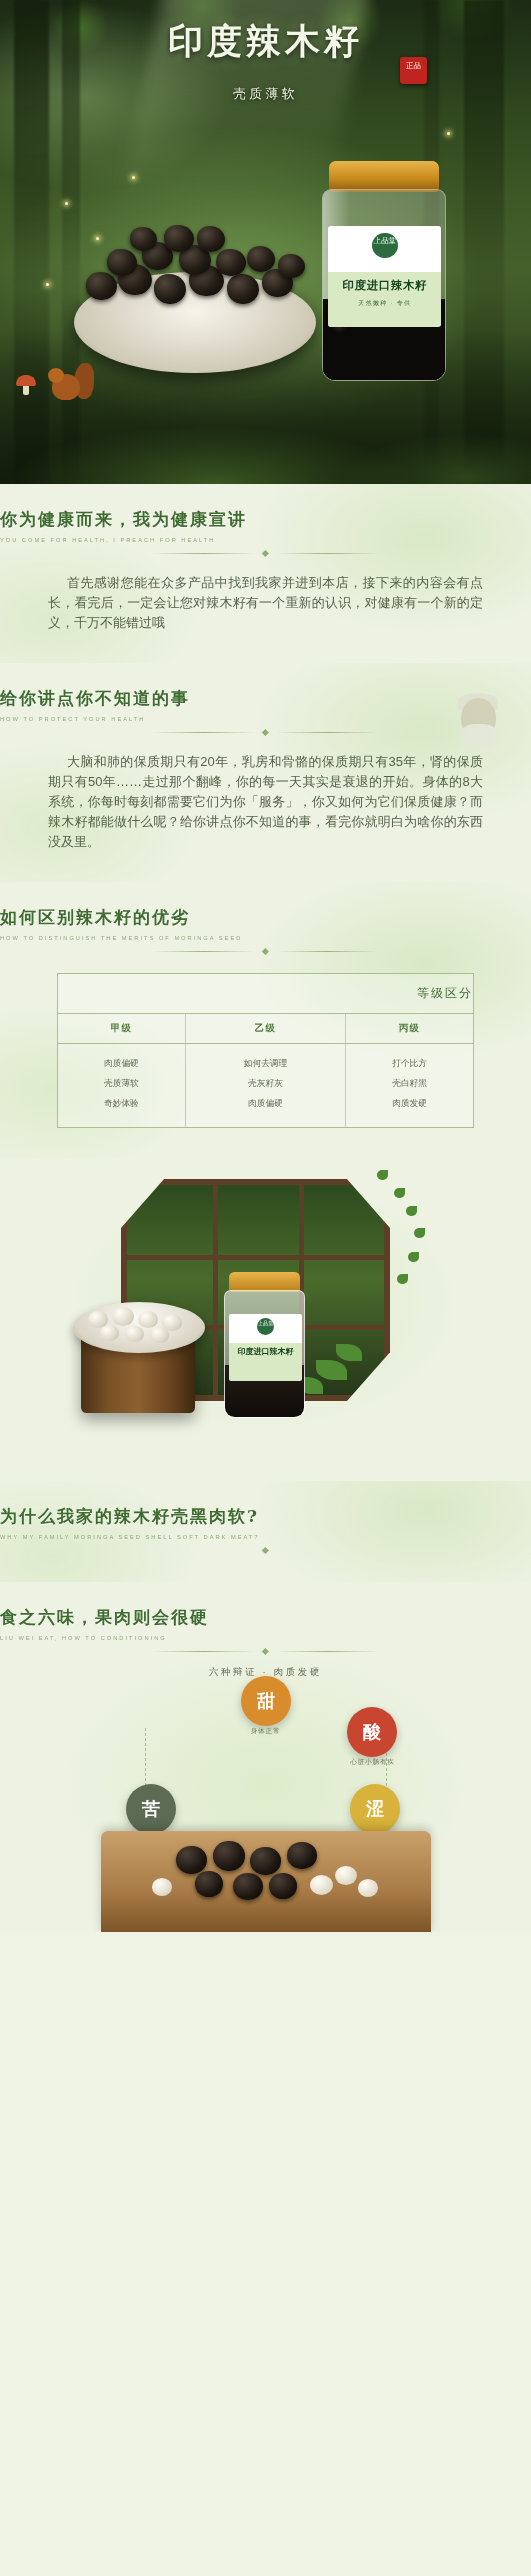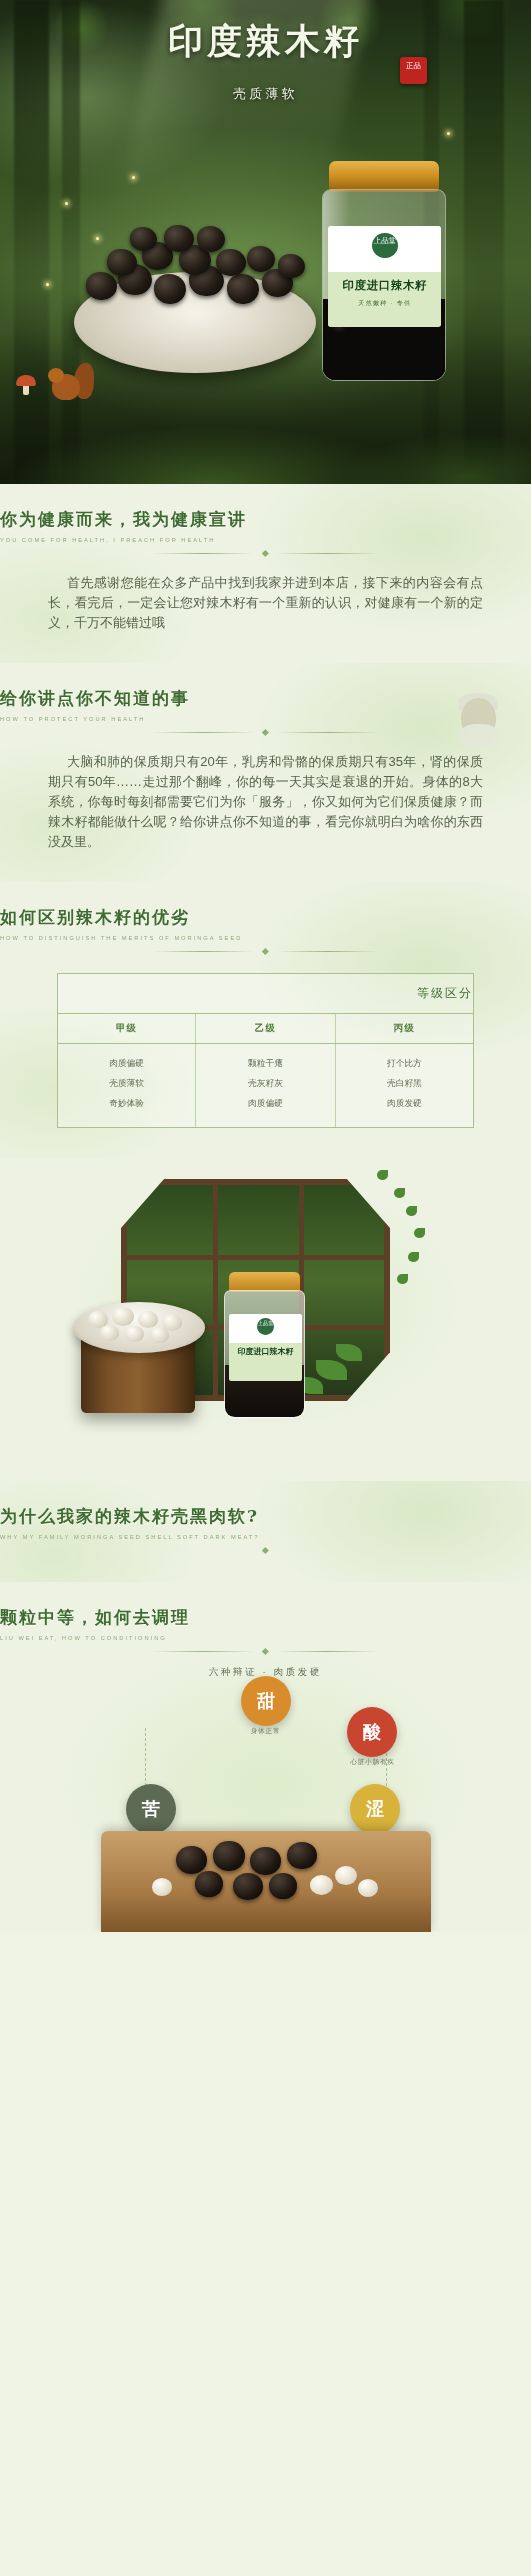--- a/index.html
+++ b/index.html
@@ -370,21 +370,21 @@
           </tr>
         </thead>
         <tbody>
           <tr>
             <td class="cell">
               <div>肉质偏硬</div>
               <div>壳质薄软</div>
               <div>奇妙体验</div>
             </td>
             <td class="cell vline">
-              <div>颗粒干瘪</div>
+              <div>如何去调理</div>
               <div>壳灰籽灰</div>
               <div>肉质偏硬</div>
             </td>
             <td class="cell vline">
               <div>打个比方</div>
               <div>壳白籽黑</div>
               <div>肉质发硬</div>
             </td>
           </tr>
         </tbody>
@@ -439,21 +439,21 @@
       <div class="rule-row">
         <div class="rule"></div>
           <div class="diamond"></div>
           <div class="rule"></div>
       </div>
     </div>
   </div>
 
   <div class="flavors">
     <div class="head-wrap">
-      <div class="head-cn">颗粒中等，如何去调理</div>
+      <div class="head-cn">食之六味，果肉则会很硬</div>
       <div class="head-en">LIU WEI EAT, HOW TO CONDITIONING</div>
       <div class="rule-row">
         <div class="rule"></div>
           <div class="diamond"></div>
           <div class="rule"></div>
       </div>
     </div>
     <div class="flavor-sub">六种辩证 · 肉质发硬</div>
 
     <div class="hexline"></div>

